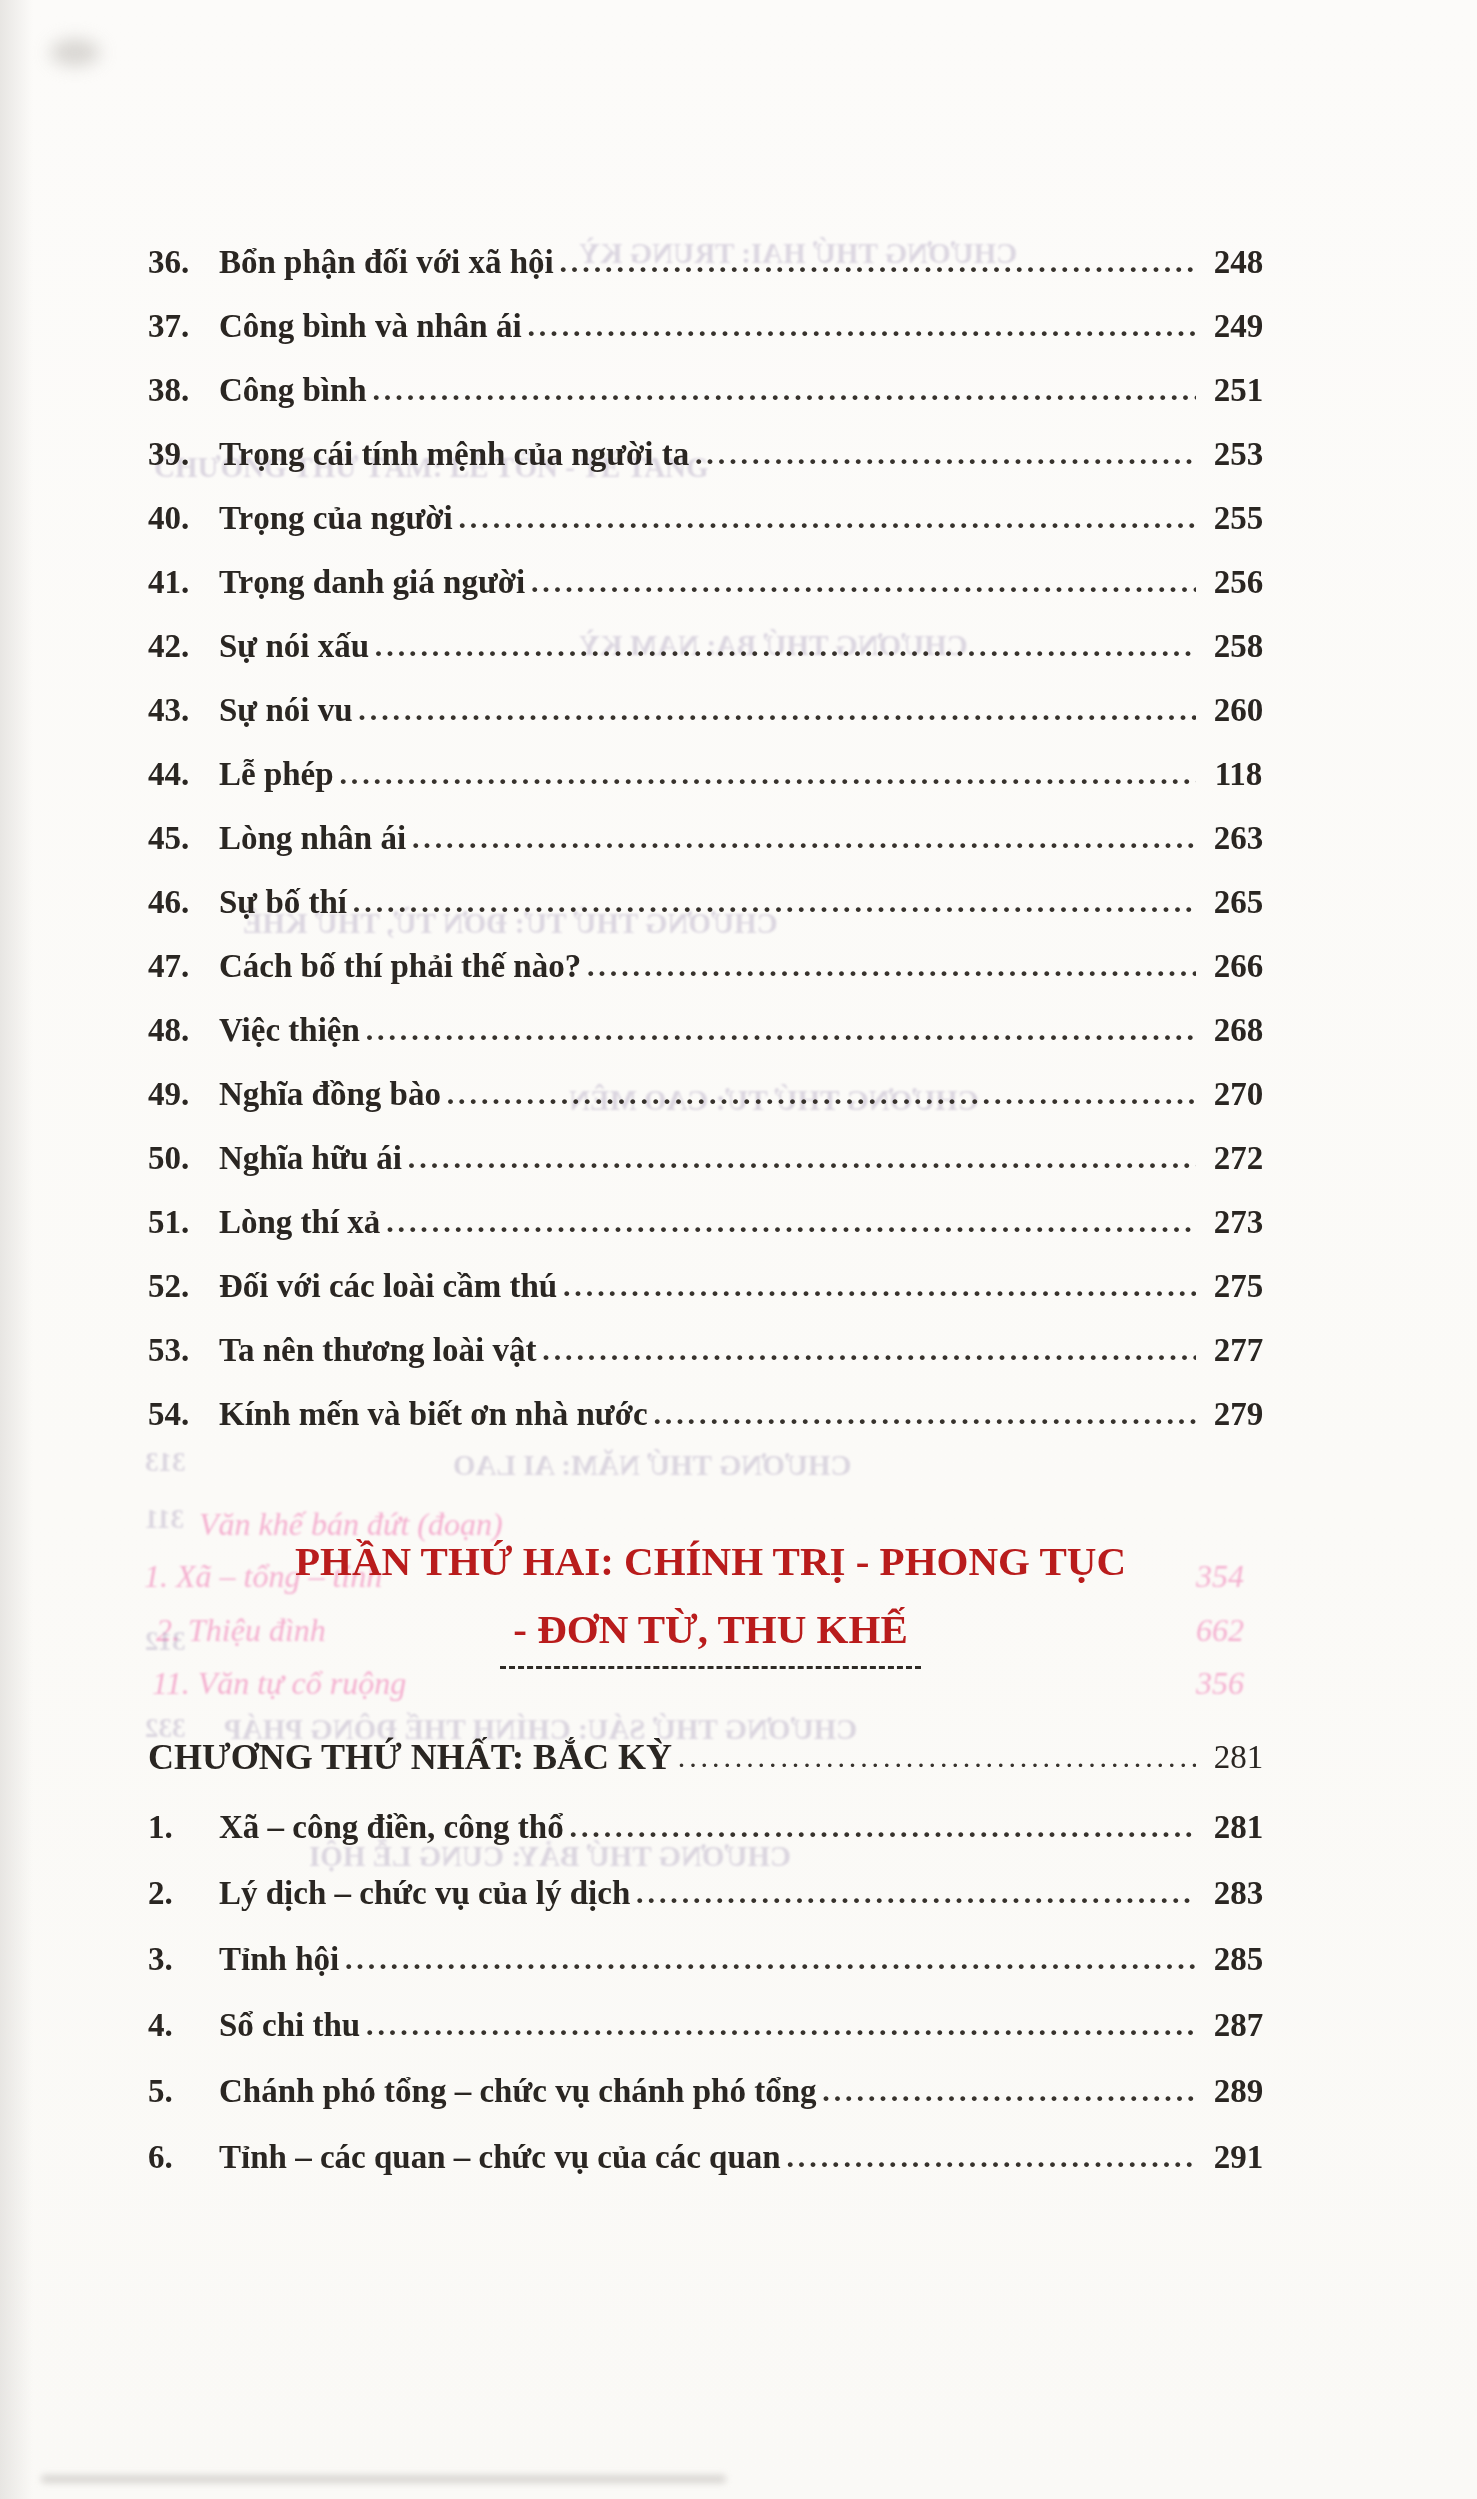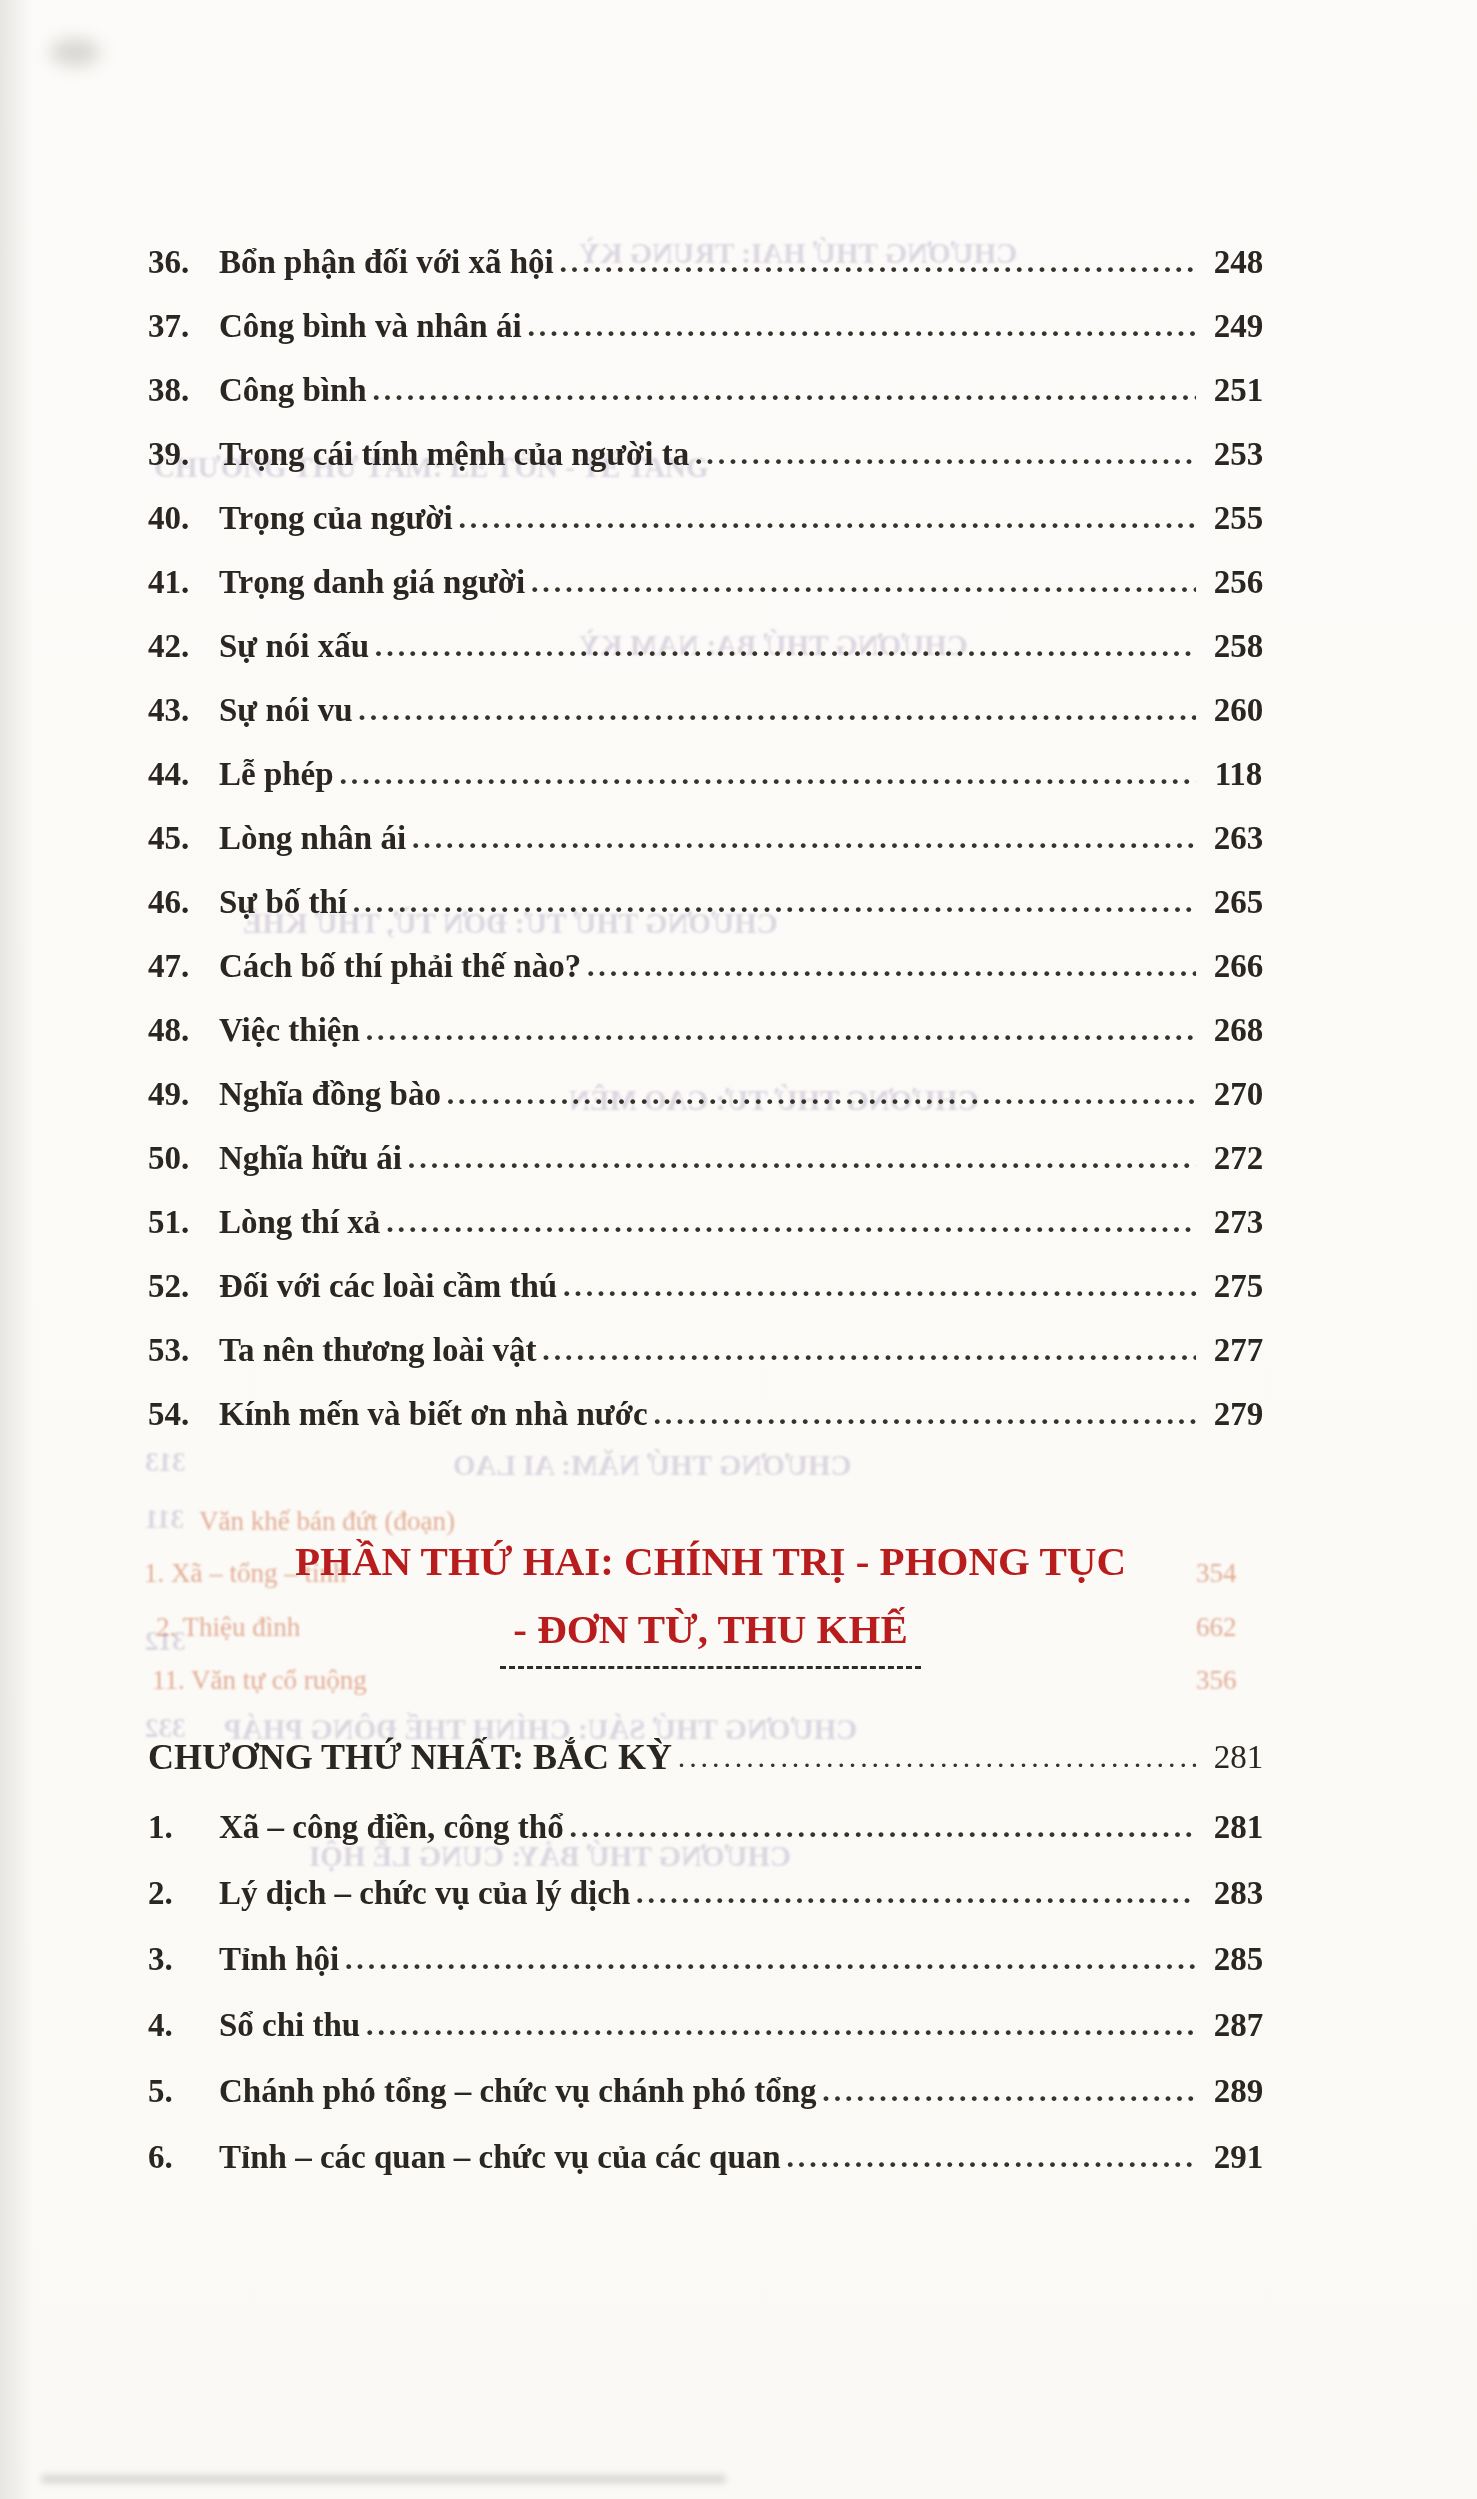--- a/index.html
+++ b/index.html
@@ -32,21 +32,21 @@
   .bleed {
     position: absolute;
     font-weight: 700;
     color: #8a7aa4;
     opacity: .28;
     filter: blur(1.3px);
     font-size: 29px;
     white-space: nowrap;
     pointer-events: none;
   }
-  .bleed.soft { font-weight: 400; color: #c2410c; opacity: .42; filter: blur(0.9px); font-size: 27px; }
+  .bleed.soft { font-weight: 400; color: #ec4899; opacity: .42; filter: blur(0.9px); font-size: 32px; font-style: italic; }
   .mir { transform: scaleX(-1); }
   .b1  { top: 237px;  left: 579px; }
   .b2  { top: 451px;  left: 154px; }
   .b3  { top: 629px;  left: 579px; }
   .b4  { top: 907px;  left: 243px; }
   .b5  { top: 1084px; left: 569px; }
   .b6  { top: 1449px; left: 453px; }
   .b7  { top: 1506px; left: 199px; }
   .b8  { top: 1558px; left: 144px; }
   .b8p { top: 1558px; left: 1196px; }

